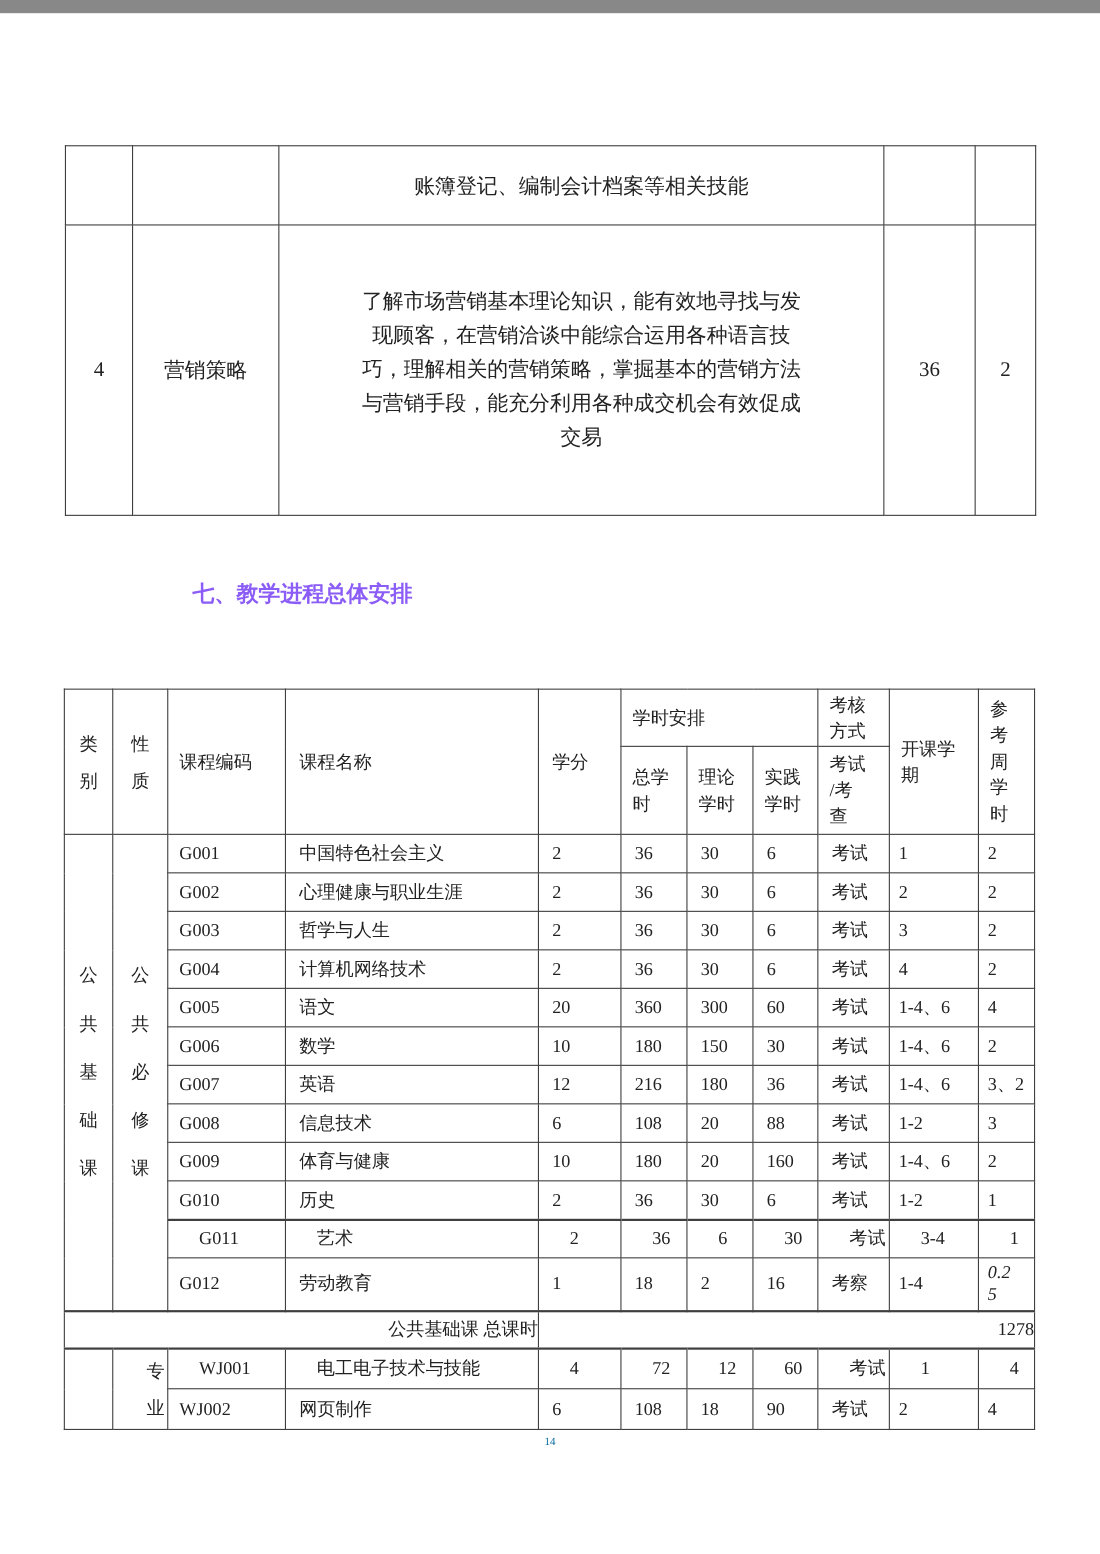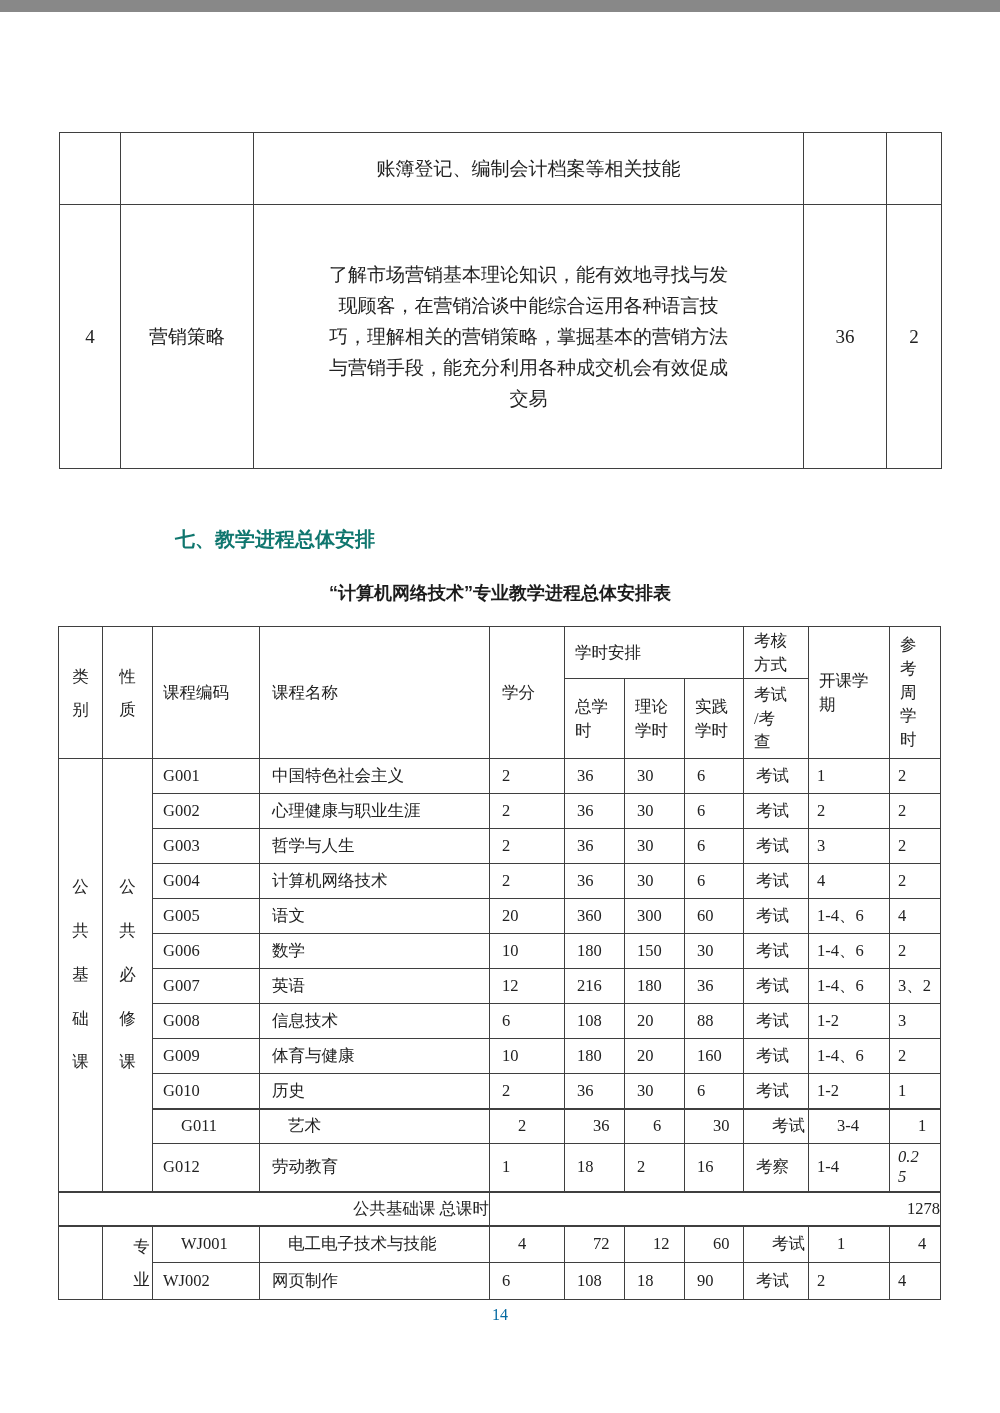--- a/index.html
+++ b/index.html
@@ -17,21 +17,21 @@
 
   
   .t1 { left:59px; top:120px; width:882px; font-size:19px; }
   .t1 .num { text-align:center; }
   .t1 .desc { text-align:center; white-space:pre-line; line-height:31px; }
   .t1 .cont { text-align:center; }
 
   
   .heading {
     position:absolute; left:175px; top:514px; font-size:20px; font-weight:bold;
-    font-family:"Liberation Sans","DejaVu Sans",sans-serif; color:#0f766e;
+    font-family:"Liberation Sans","DejaVu Sans",sans-serif; color:#8b5cf6;
   }
   .table-title {
     position:absolute; left:0; top:569px; width:1000px; text-align:center;
     font-size:18px; font-weight:bold;
     font-family:"Liberation Sans","DejaVu Sans",sans-serif; color:#1c1c1c;
   }
 
   
   .t2 { left:58px; top:614px; width:882px; font-size:16.5px; }
   .t2 th { white-space:pre-line; }
@@ -41,21 +41,21 @@
   .t2 .l12 { text-align:left; padding-left:12px; }
   .t2 .v   { text-align:center; white-space:pre-line; line-height:2.65; }
   .t2 .v2  { text-align:center; white-space:pre-line; line-height:2.0; }
   .t2 .pre { white-space:pre-line; line-height:1.25;font-style:italic; }
   .t2 .nowrap { white-space:nowrap; }
   .t2 tr.bt2 td { border-top-width:2px;padding-left:28px; }
   .t2 .hdr2 { line-height:1.45; }
 
   .page-number {
     position:absolute; left:0; top:1294px; width:1000px; text-align:center;
-    font-size:16px; color:#0369a1;
+    font-size:10px; color:#0369a1;
   }
 </style>
 </head>
 <body>
 
 <div class="page">
 
   <table class="t1">
     <colgroup>
         <col style="width:61px">
@@ -80,21 +80,20 @@
 巧，理解相关的营销策略，掌掘基本的营销方法
 与营销手段，能充分利用各种成交机会有效促成
 交易</td>
       <td class="num">36</td>
       <td class="num">2</td>
     </tr>
   </tbody>
     </table>
 
   <div class="heading">七、教学进程总体安排</div>
-  <div class="table-title">“计算机网络技术”专业教学进程总体安排表</div>
 
   <table class="t2">
     <colgroup>
       <col style="width:44px">
         <col style="width:50px">
         <col style="width:107px">
         <col style="width:230px">
       <col style="width:75px">
         <col style="width:60px">
         <col style="width:60px">

